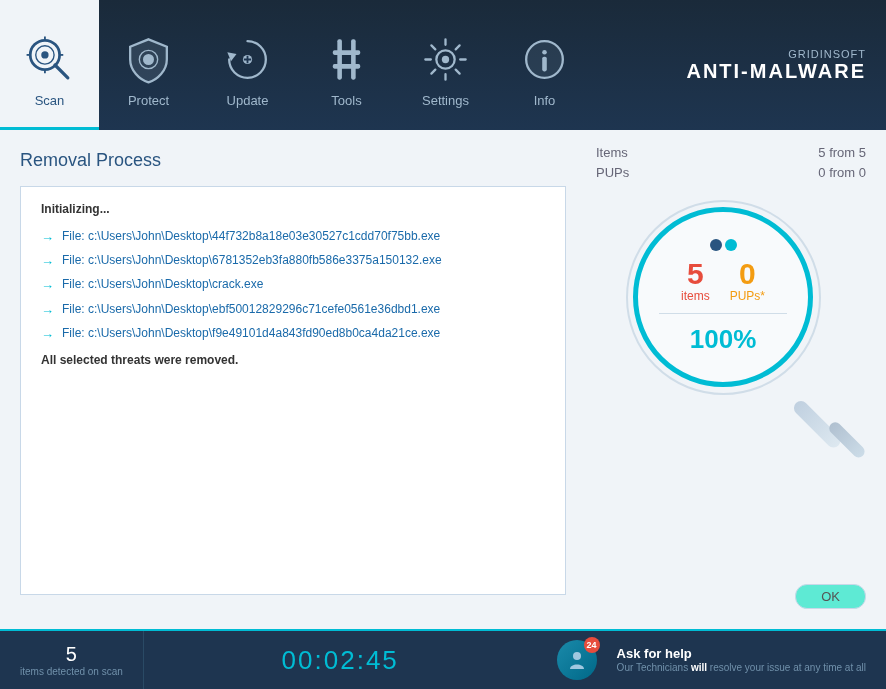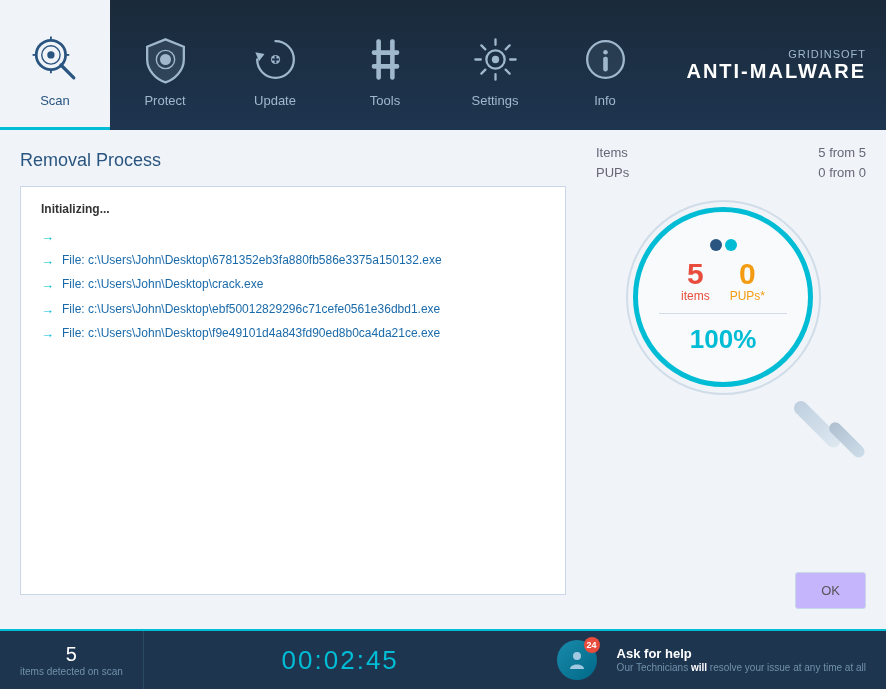--- a/index.html
+++ b/index.html
@@ -19,21 +19,21 @@
       display: flex;
       align-items: stretch;
       position: relative;
     }
 
     .nav-item {
       display: flex;
       flex-direction: column;
       align-items: center;
       justify-content: center;
-      width: 110px;
+      width: 99px;
       cursor: pointer;
       color: #a0b8cc;
       font-size: 13px;
       padding-top: 10px;
       transition: background 0.2s;
       position: relative;
     }
     .nav-item.active {
       background: #f0f4f8;
       color: #2a5580;
@@ -169,27 +169,27 @@
     }
     .stat-value {
       color: #667;
       font-size: 13px;
     }
 
     .ok-button {
       position: absolute;
       bottom: 20px;
       right: 20px;
-      background: #c4b5fd;
+      background: #5eead4;
       border: 1px solid #c8d8e8;
-      padding: 10px 25px;
+      padding: 4px 25px;
       font-size: 13px;
       color: #555;
       cursor: pointer;
-      border-radius: 3px;
+      border-radius: 12px;
     }
 
     
     .footer {
       height: 60px;
       background: #1e3550;
       display: flex;
       align-items: center;
       border-top: 2px solid #00bcd4;
     }
@@ -380,38 +380,40 @@
 <div class="main-content">
 
   <div class="left-panel">
     <div class="page-title">Removal Process</div>
 
     <div class="log-box">
       <div class="log-initializing">Initializing...</div>
 
       <div class="log-entry">
         <span class="log-arrow">→</span>
+        <span class="log-file">File: c:\Users\John\Desktop\44f732b8a18e03e30527c1cdd70f75bb.exe</span>
       </div>
       <div class="log-entry">
         <span class="log-arrow">→</span>
         <span class="log-file">File: c:\Users\John\Desktop\6781352eb3fa880fb586e3375a150132.exe</span>
       </div>
       <div class="log-entry">
         <span class="log-arrow">→</span>
         <span class="log-file">File: c:\Users\John\Desktop\crack.exe</span>
       </div>
       <div class="log-entry">
         <span class="log-arrow">→</span>
         <span class="log-file">File: c:\Users\John\Desktop\ebf50012829296c71cefe0561e36dbd1.exe</span>
       </div>
       <div class="log-entry">
         <span class="log-arrow">→</span>
         <span class="log-file">File: c:\Users\John\Desktop\f9e49101d4a843fd90ed8b0ca4da21ce.exe</span>
       </div>
 
+      <div class="log-success">All selected threats were removed.</div>
     </div>
   </div>
 
   <div class="right-panel">
 
     <div class="stats-row">
       <span class="stat-label">Items</span>
       <span class="stat-value">5 from 5</span>
     </div>
     <div class="stats-row">

